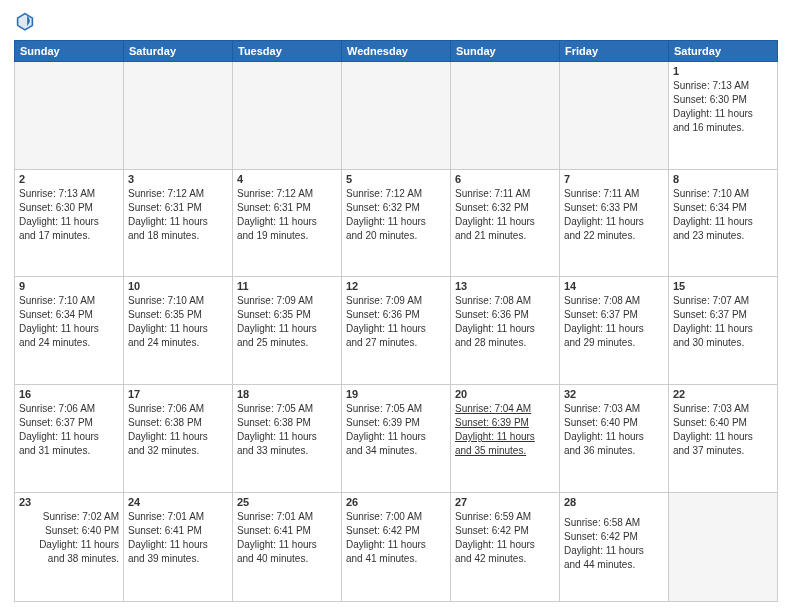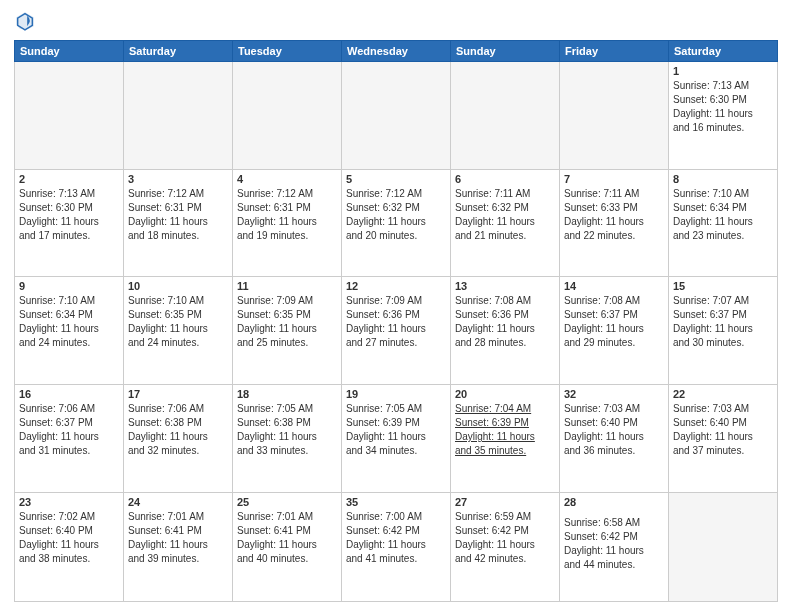--- a/index.html
+++ b/index.html
@@ -300,41 +300,41 @@
             <span class="day-num">22</span>
             <div class="day-info" style="white-space: pre-line;">Sunrise: 7:03 AM
 Sunset: 6:40 PM
 Daylight: 11 hours
 and 37 minutes.</div>
           </td>
         </tr>
         <tr>
           <td>
             <span class="day-num">23</span>
-            <div class="day-info" style="white-space: pre-line;">Sunrise: 7:02 AM
+            <div class="day-info" style="white-space: pre-line; text-align: right;">Sunrise: 7:02 AM
 Sunset: 6:40 PM
 Daylight: 11 hours
 and 38 minutes.</div>
           </td>
           <td>
             <span class="day-num">24</span>
             <div class="day-info" style="white-space: pre-line;">Sunrise: 7:01 AM
 Sunset: 6:41 PM
 Daylight: 11 hours
 and 39 minutes.</div>
           </td>
           <td>
             <span class="day-num">25</span>
             <div class="day-info" style="white-space: pre-line;">Sunrise: 7:01 AM
 Sunset: 6:41 PM
 Daylight: 11 hours
 and 40 minutes.</div>
           </td>
           <td>
-            <span class="day-num">35</span>
+            <span class="day-num">26</span>
             <div class="day-info" style="white-space: pre-line;">Sunrise: 7:00 AM
 Sunset: 6:42 PM
 Daylight: 11 hours
 and 41 minutes.</div>
           </td>
           <td>
             <span class="day-num">27</span>
             <div class="day-info" style="white-space: pre-line;">Sunrise: 6:59 AM
 Sunset: 6:42 PM
 Daylight: 11 hours

